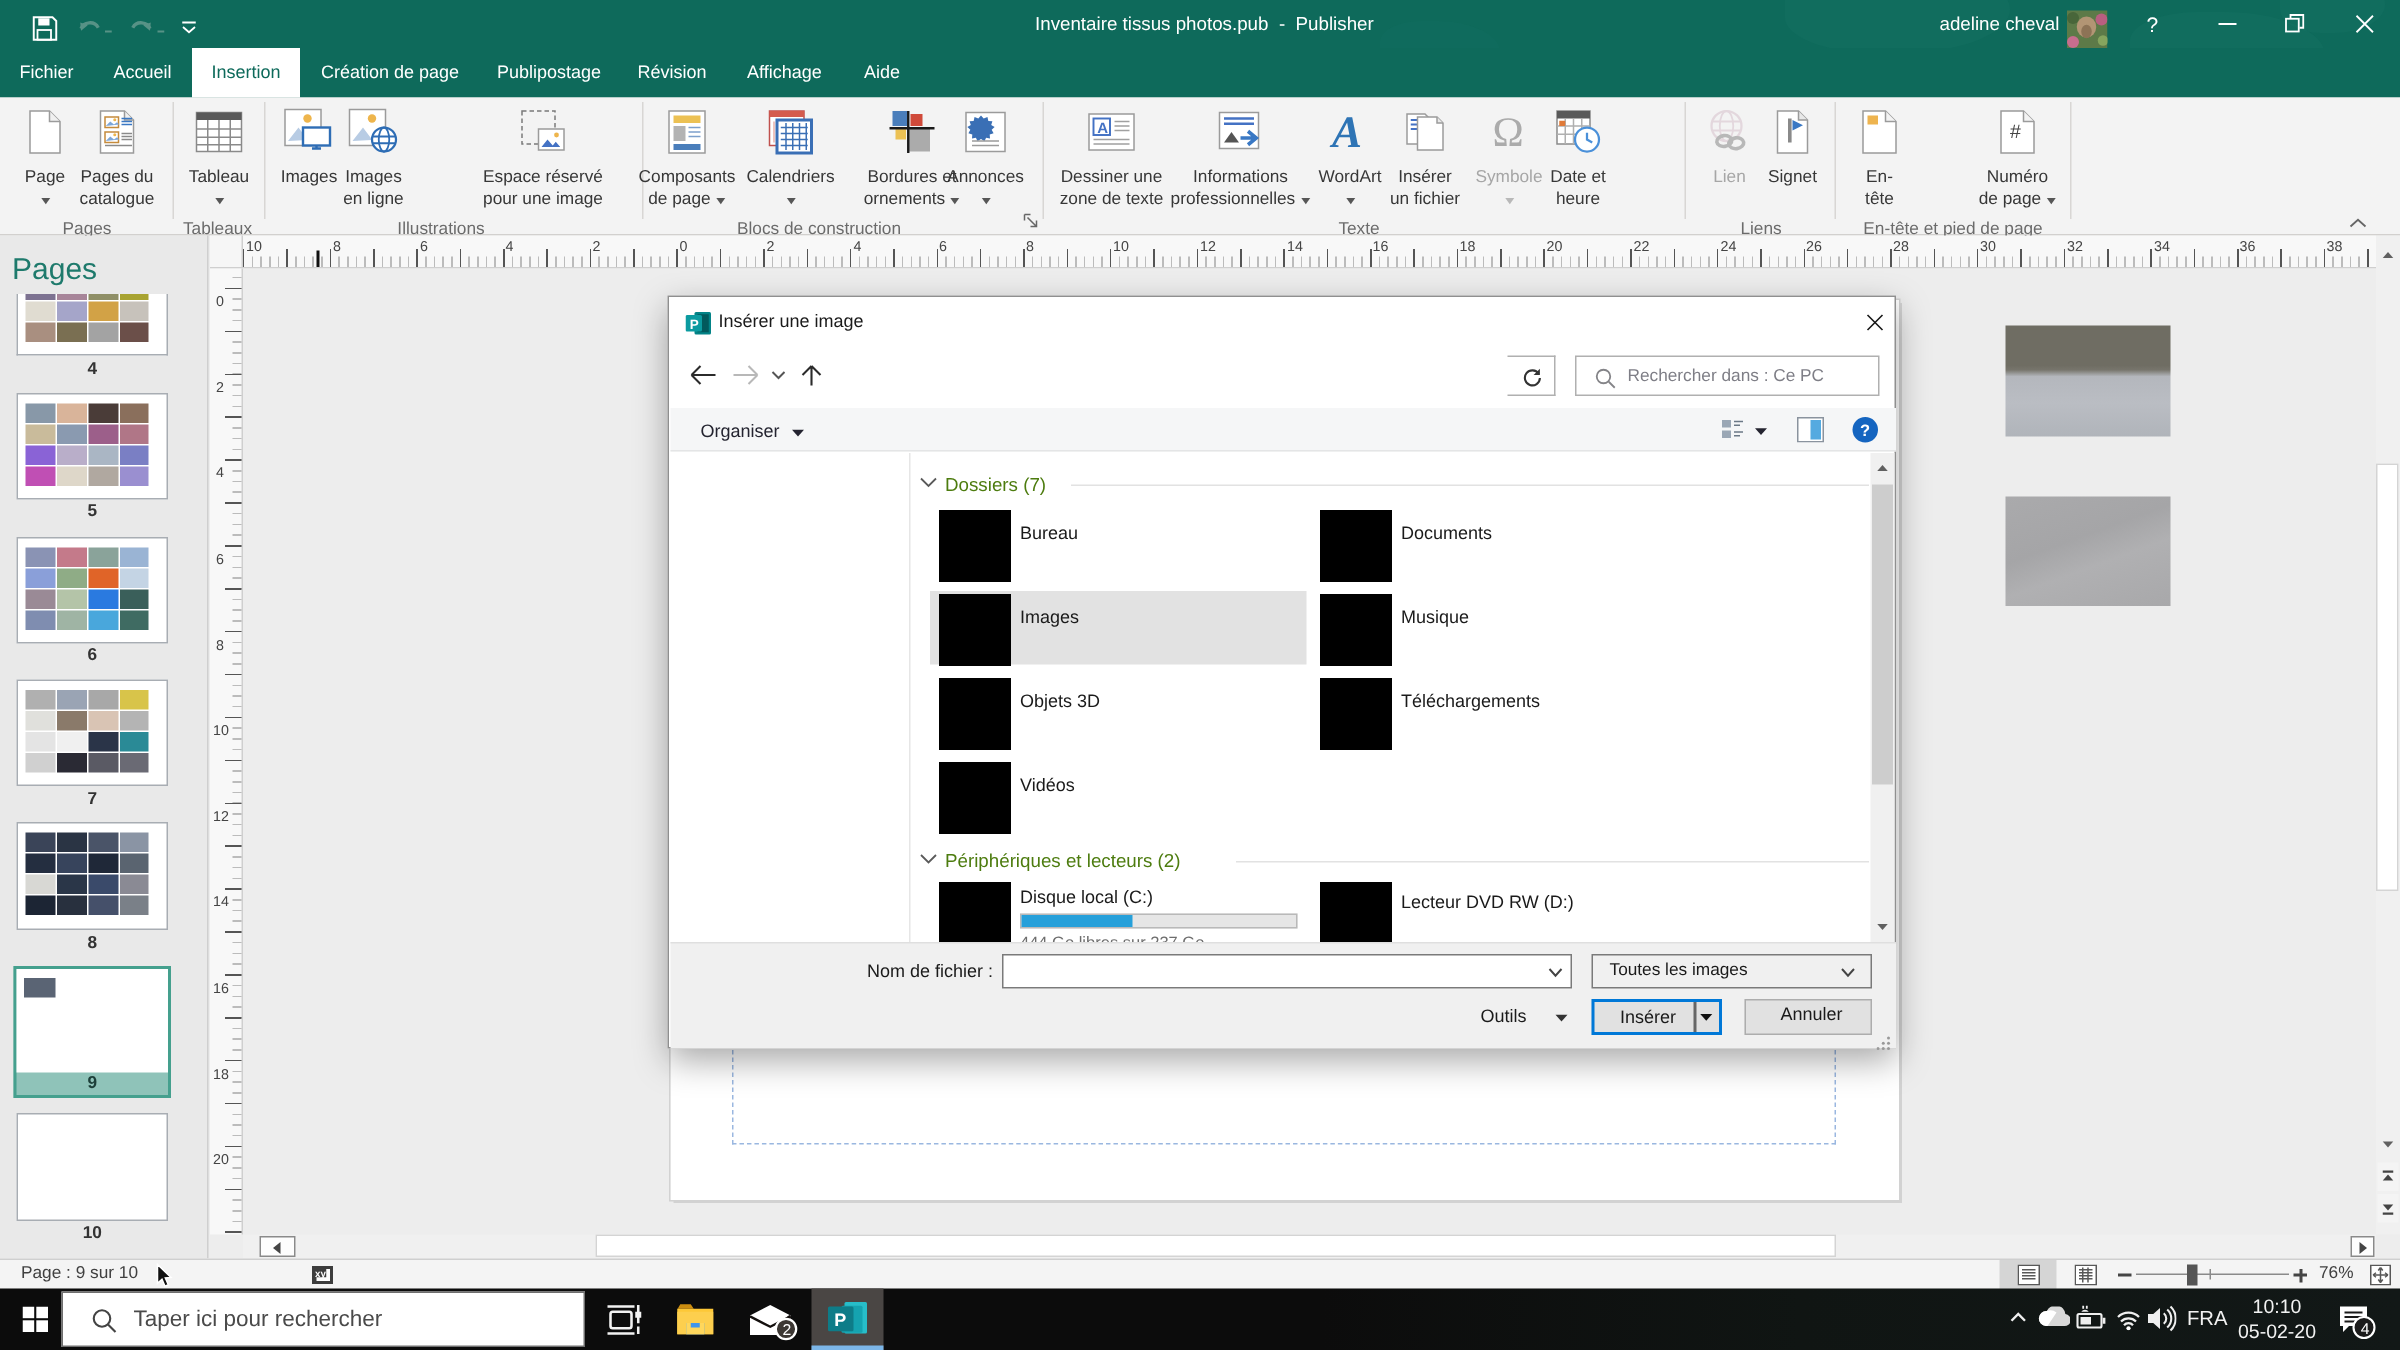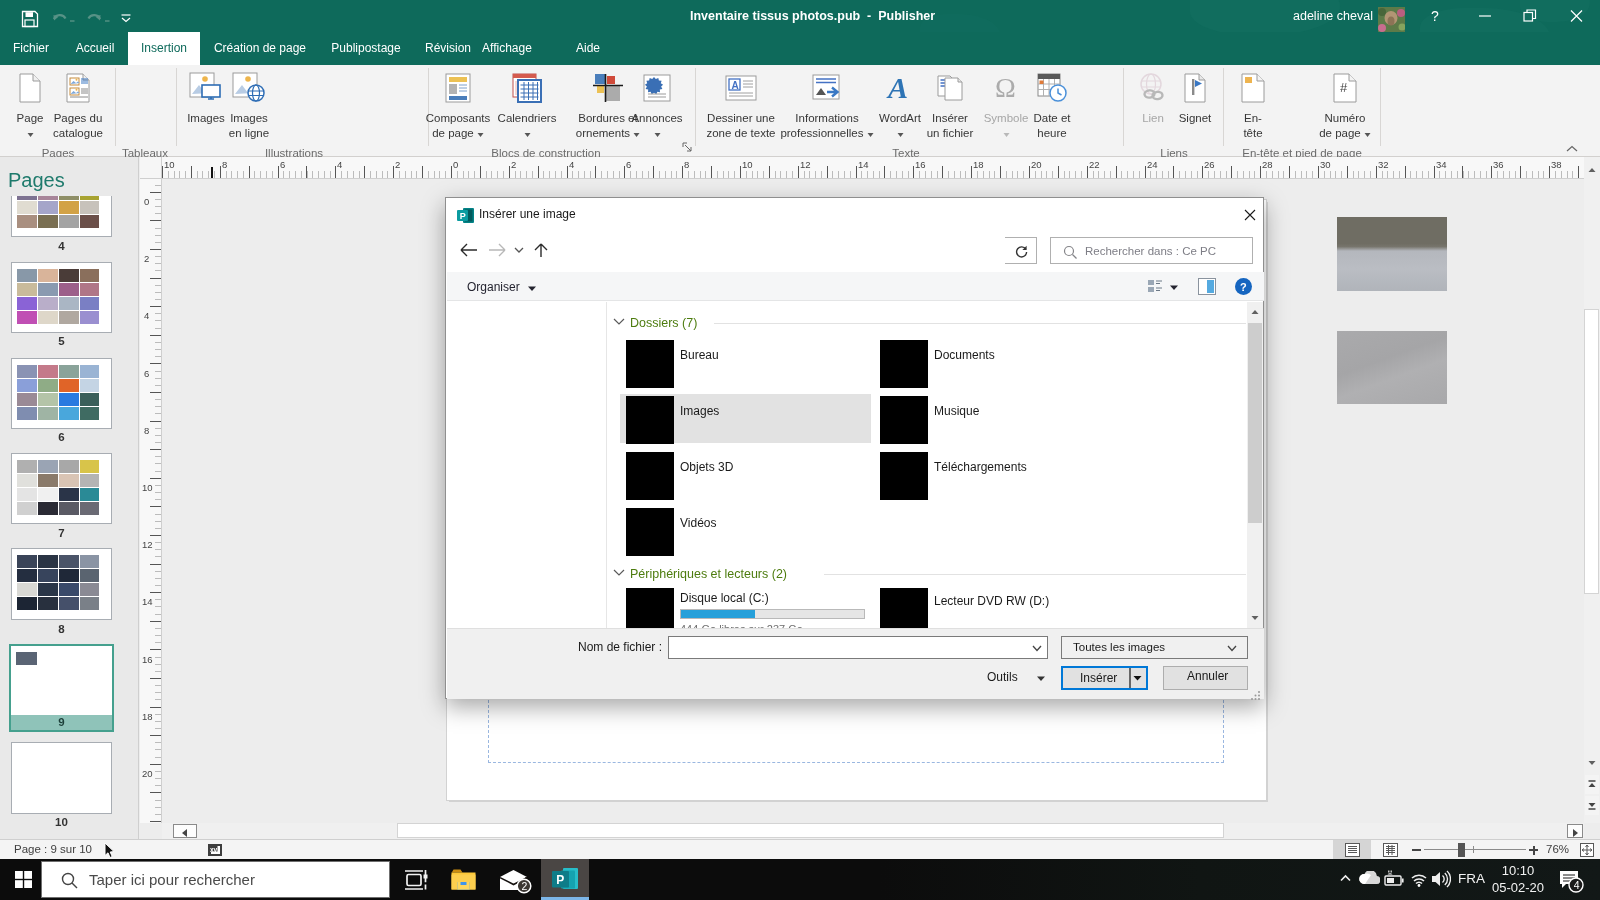--- a/index.html
+++ b/index.html
@@ -9,21 +9,21 @@
 #stage{position:relative;width:1600px;height:900px;background:#ededed;}
 
 
 #titlebar{left:0;top:0;width:1600px;height:32px;background:#0e6a5b;overflow:hidden;}
 #titlebar .blob{position:absolute;background:#177464;border-radius:40% 60% 55% 45%;}
 #tabrow{left:0;top:32px;width:1600px;height:33px;background:#0e6a5b;}
 .tab{position:absolute;top:0;height:33px;line-height:33px;color:#fff;font-size:12px;text-align:center;}
 #tab-active{position:absolute;left:128px;top:0;width:72px;height:33px;background:#fff;
 color:#0e6a5b;font-size:12px;line-height:33px;text-align:center;}
 .qat{position:absolute;top:4px;height:24px;color:#fff;}
-#title-text{position:absolute;top:0;left:690px;height:32px;line-height:32px;color:#fff;font-size:12.5px;font-weight:bold;}
+#title-text{position:absolute;top:0;left:690px;height:32px;line-height:32px;color:#fff;font-size:12.5px;}
 .titright{position:absolute;top:0;height:32px;line-height:32px;color:#fff;font-size:12.5px;}
 
 
 #ribbon{left:0;top:65px;width:1600px;height:92px;background:#f3f3f3;border-bottom:1px solid #d2d0ce;}
 .rbtn{position:absolute;top:5px;width:90px;height:82px;text-align:center;}
 .rbtn .ric{display:block;margin:2px auto 0;}
 .rlabel{position:absolute;top:41px;left:-30px;right:-30px;text-align:center;font-size:11.5px;color:#373737;line-height:14.5px;}
 .rgname{position:absolute;top:82px;font-size:11.5px;color:#6b6b6b;text-align:center;transform:translateX(-50%);}
 .rsep{position:absolute;top:3px;width:1px;height:78px;background:#d8d6d4;}
 .dis{color:#a6a6a6;}
@@ -112,21 +112,21 @@
       <path d="M5 10.5 L16 21.5 M16 10.5 L5 21.5" stroke="#fff" stroke-width="1.2"></path>
     </svg>
   </div>
   <div class="abs" id="tabrow">
     <div class="tab" style="left:8px;width:46px">Fichier</div>
     <div class="tab" style="left:66px;width:58px">Accueil</div>
     <div id="tab-active">Insertion</div>
     <div class="tab" style="left:204px;width:112px">Création de page</div>
     <div class="tab" style="left:320px;width:92px">Publipostage</div>
     <div class="tab" style="left:416px;width:64px">Révision</div>
-    <div class="tab" style="left:472px;width:70px">Affichage</div>
+    <div class="tab" style="left:488px;width:70px">Affichage</div>
     <div class="tab" style="left:568px;width:40px">Aide</div>
   </div>
   <div class="abs" id="ribbon">
 
     <div class="rbtn" style="left:-15px">
       <svg class="ric" width="24" height="32" viewBox="0 0 24 32">
           <path d="M2 2 h13 l7 7 v21 h-20 z" fill="#fff" stroke="#9b9b9b"></path>
           <path d="M15 2 l0 7 7 0" fill="#f0f0f0" stroke="#9b9b9b"></path>
         </svg>
       <div class="rlabel">Page<br><span class="dd">▼</span></div>
@@ -143,20 +143,28 @@
           <path d="M6.5 22 l3-3 2.5 2 2-1.5 1.5 1.5" fill="#7da7d9" stroke="none"></path>
           <circle cx="12.5" cy="17.8" r="1" fill="#eeb54c"></circle>
           <path d="M17 17 h7 M17 19 h7 M17 21 h7" stroke="#8a8a8a" stroke-width="1"></path>
           <path d="M6 25 h18" stroke="#8a8a8a"></path>
         </svg>
       <div class="rlabel">Pages du<br>catalogue</div>
     </div>
     <div class="rgname" style="left:58px">Pages</div>
     <div class="rsep" style="left:115px"></div>
 
+    <div class="rbtn" style="left:101px">
+      <svg class="ric" width="32" height="32" viewBox="0 0 32 32">
+          <rect x="1" y="3" width="30" height="26" fill="#fff" stroke="#8a8a8a"></rect>
+          <rect x="1" y="3" width="30" height="5" fill="#595959"></rect>
+          <path d="M1 14 h30 M1 19.5 h30 M1 24.5 h30 M8.5 8 v21 M16 8 v21 M23.5 8 v21" stroke="#8a8a8a" fill="none"></path>
+        </svg>
+      <div class="rlabel">Tableau<br><span class="dd">▼</span></div>
+    </div>
     <div class="rgname" style="left:145px">Tableaux</div>
     <div class="rsep" style="left:176px"></div>
 
     <div class="rbtn" style="left:161px">
       <svg class="ric" width="34" height="32" viewBox="0 0 34 32">
           <rect x="1" y="1" width="24" height="24" fill="#fff" stroke="#9b9b9b"></rect>
           <circle cx="16" cy="7" r="2.8" fill="#eeb54c"></circle>
           <path d="M3 22 l7-9 6 8 3-4 3 4" fill="#b8cce4"></path>
           <rect x="13" y="13" width="18" height="12" fill="#fff" stroke="#2e6db5" stroke-width="1.6"></rect>
           <path d="M19 27 h6 M22 25 v2" stroke="#2e6db5" stroke-width="1.6"></path>
@@ -166,20 +174,29 @@
     <div class="rbtn" style="left:204px">
       <svg class="ric" width="34" height="32" viewBox="0 0 34 32">
           <rect x="1" y="1" width="24" height="24" fill="#fff" stroke="#9b9b9b"></rect>
           <circle cx="16" cy="7" r="2.8" fill="#eeb54c"></circle>
           <path d="M3 22 l7-9 6 8 3-4 3 4" fill="#b8cce4"></path>
           <circle cx="24" cy="21" r="8" fill="#fff" stroke="#2e6db5" stroke-width="1.5"></circle>
           <ellipse cx="24" cy="21" rx="3.5" ry="8" fill="none" stroke="#2e6db5" stroke-width="1.2"></ellipse>
           <path d="M16.5 19 h15 M16.5 23.5 h15" stroke="#2e6db5" stroke-width="1.2" fill="none"></path>
         </svg>
       <div class="rlabel">Images<br>en ligne</div>
+    </div>
+    <div class="rbtn" style="left:317px">
+      <svg class="ric" width="34" height="32" viewBox="0 0 34 32">
+          <rect x="3" y="2" width="22" height="22" fill="none" stroke="#7a7a7a" stroke-dasharray="3 2"></rect>
+          <rect x="14" y="14" width="17" height="14" fill="#fff" stroke="#9b9b9b"></rect>
+          <circle cx="26" cy="18" r="1.6" fill="#eeb54c"></circle>
+          <path d="M16 26 l4-5 3.5 4 2-2.5 3 3.5" fill="#4472c4"></path>
+        </svg>
+      <div class="rlabel">Espace réservé<br>pour une image</div>
     </div>
     <div class="rgname" style="left:294px">Illustrations</div>
     <div class="rsep" style="left:428px"></div>
 
     <div class="rbtn" style="left:413px">
       <svg class="ric" width="28" height="32" viewBox="0 0 28 32">
           <rect x="2" y="2" width="24" height="28" fill="#fff" stroke="#9b9b9b"></rect>
           <rect x="5" y="5" width="18" height="5" fill="#ecc154"></rect>
           <rect x="5" y="12" width="8" height="10" fill="#b3b3b3"></rect>
           <path d="M15 13 h8 M15 16 h8 M15 19 h8" stroke="#7da0cc"></path>

